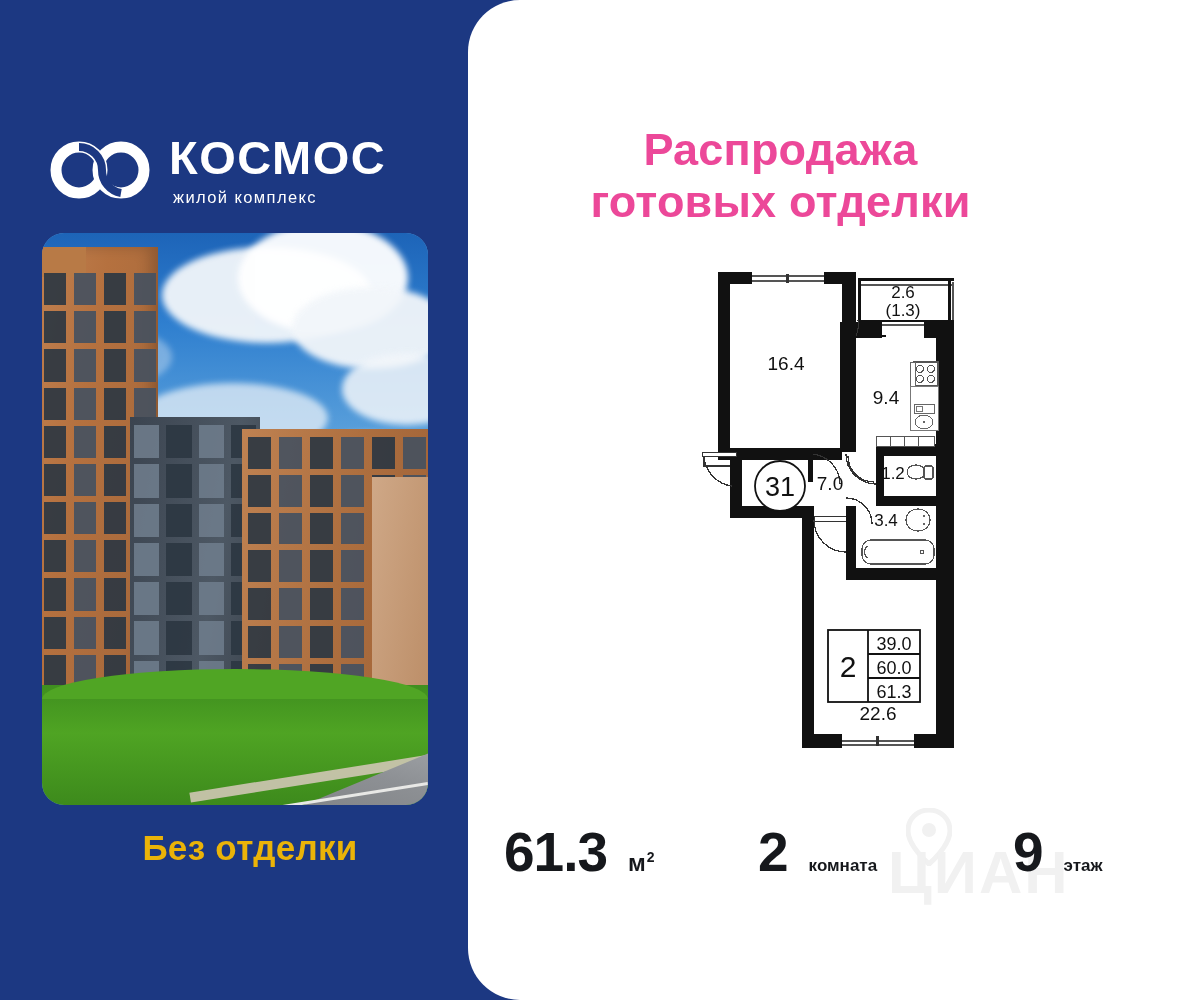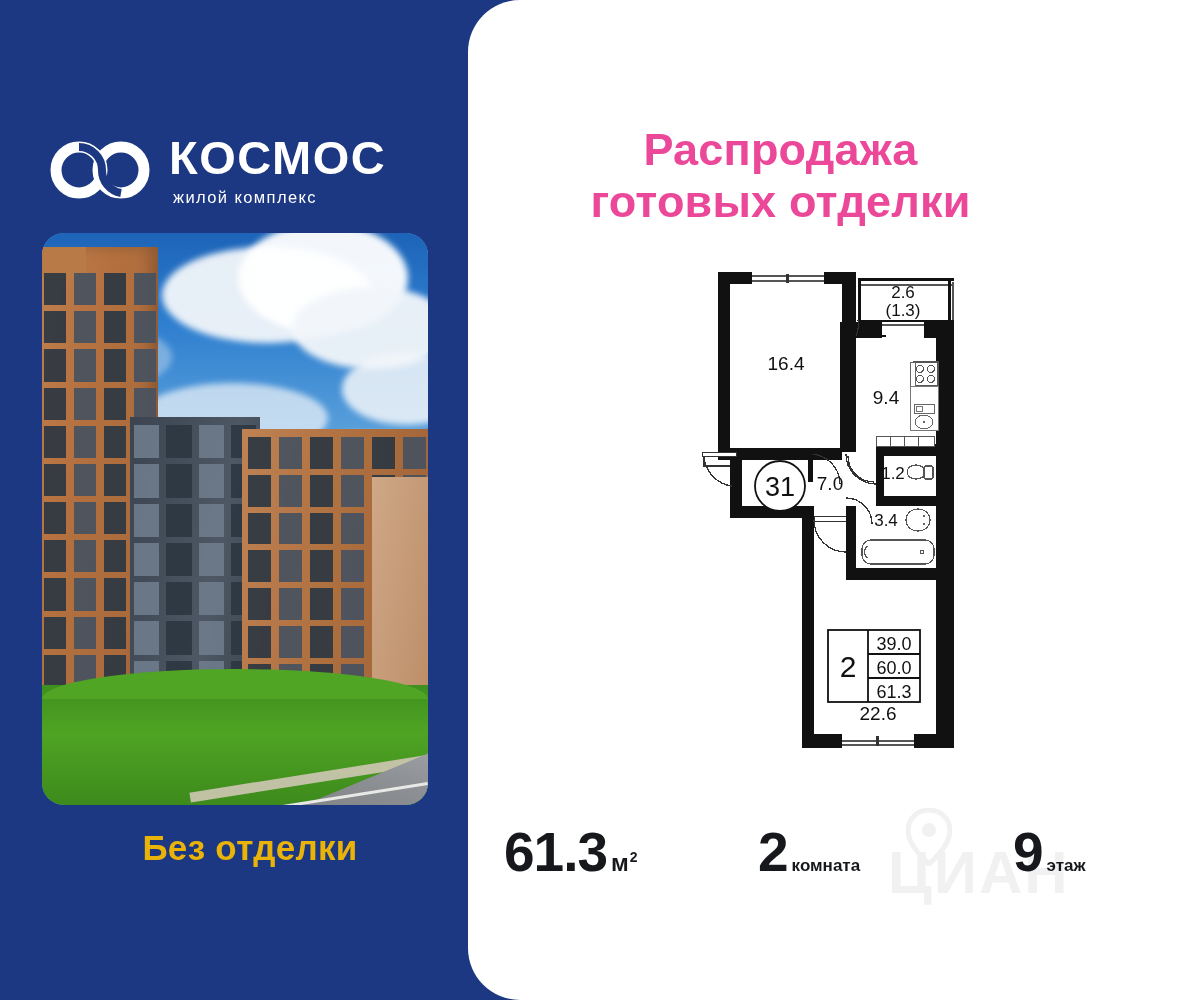--- a/index.html
+++ b/index.html
@@ -128,21 +128,21 @@
   }
   .plan-svg{ width:100%; height:100%; display:block; }
 
   .stats{
     position:absolute; left:0; top:812px; width:732px; height:92px;
   }
   .stat{
     position:absolute; display:flex; align-items:baseline; color:#16181c;
   }
   .stat .num{ font-size:55px; font-weight:bold; letter-spacing:-1px; }
-  .stat .unit{ font-size:24px; font-weight:bold; margin-left:4px; }
+  .stat .unit{ font-size:24px; font-weight:bold; margin-left:21px; }
   .stat .unit.small{ font-size:17px; }
   .stat-area{ left:36px; top:8px; }
   .stat-area .sup{ font-size:14px; font-weight:bold; vertical-align:super; margin-left:1px;}
   .stat-rooms{ left:290px; top:8px; }
   .stat-floor{ left:545px; top:8px; }
 
   .watermark{
     position:absolute; left:404px; top:808px; width:300px; height:100px;
     opacity:.055; pointer-events:none;
   }

